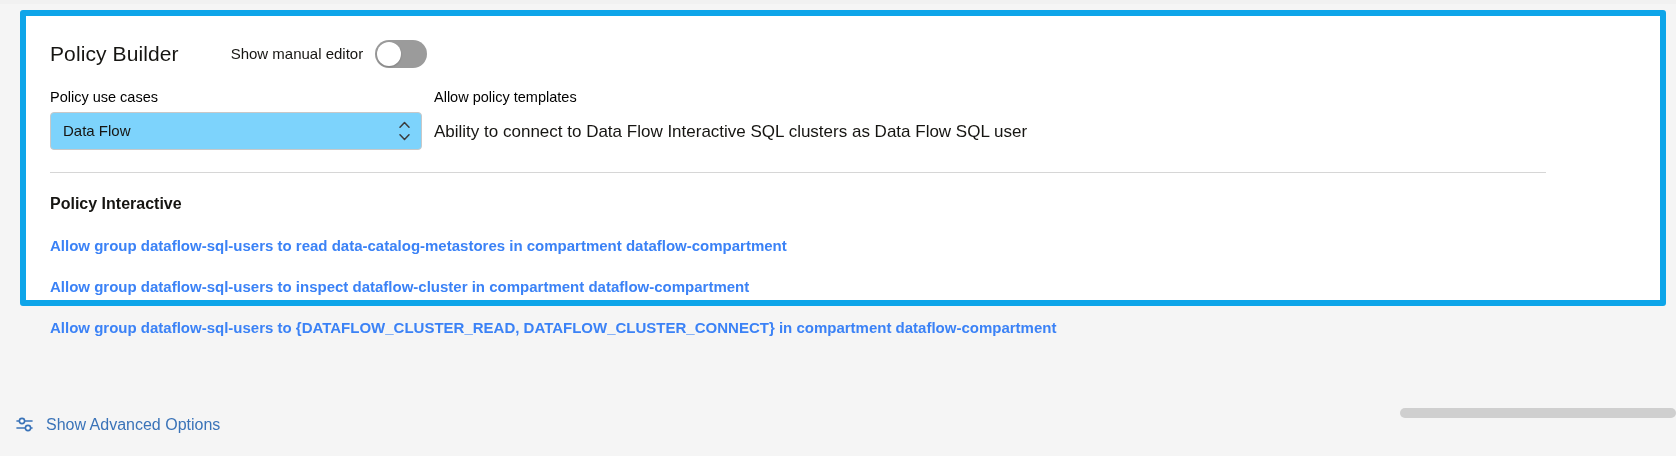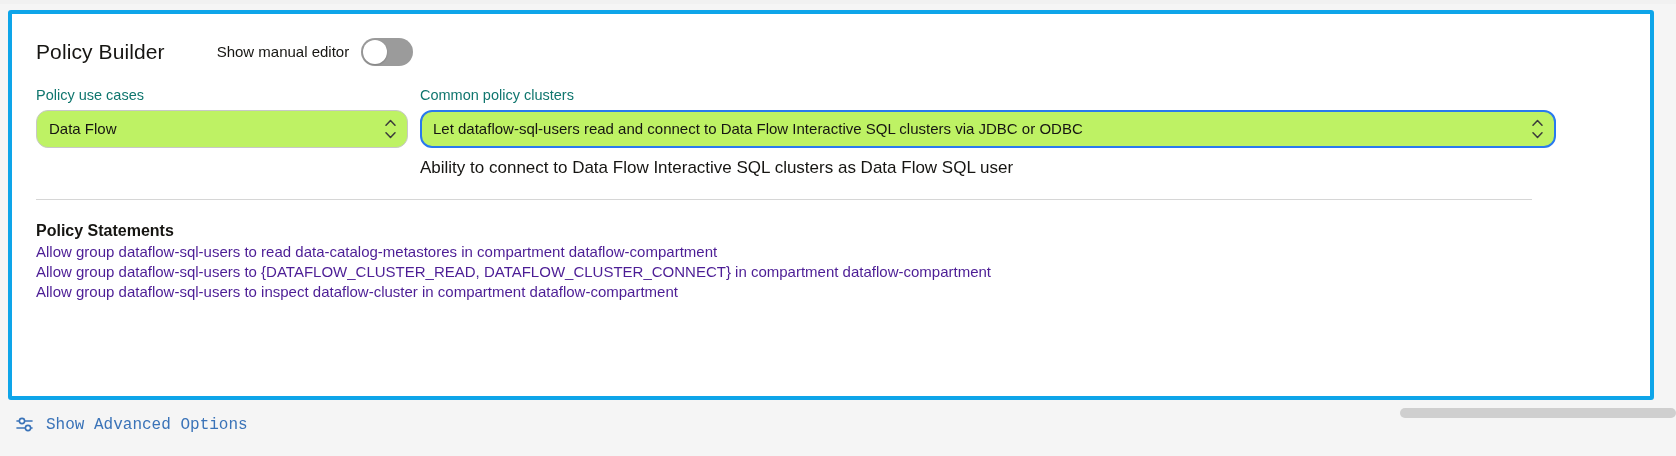--- a/index.html
+++ b/index.html
@@ -17,26 +17,26 @@
     position: relative;
     width: 1676px;
     height: 456px;
     background: #f5f5f5;
     overflow: hidden;
   }
 
   
   .card {
     position: absolute;
-    left: 8px;
+    left: 20px;
     top: 10px;
     width: 1646px;
-    height: 390px;
+    height: 296px;
     background: #ffffff;
-    border: 4px solid #0ea5e9;
+    border: 6px solid #0ea5e9;
     border-radius: 3px;
   }
 
   .card-inner {
     position: absolute;
     left: 24px;
     top: 18px;
     width: 1520px;
   }
 
@@ -94,32 +94,32 @@
   }
   .field {
     display: flex;
     flex-direction: column;
   }
   .field.left  { width: 372px; margin-right: 12px; }
   .field.right { width: 1136px; }
 
   .field-label {
     font-size: 14.5px;
-    color: #0f766e;
+    color: #000000;
     line-height: 18px;
     margin-bottom: 6px;
     white-space: nowrap;
   }
 
   .select-box {
     position: relative;
     height: 38px;
     border: 1px solid #c8c8c8;
-    border-radius: 12px;
-    background: #bef264;
+    border-radius: 4px;
+    background: #7dd3fc;
     display: flex;
     align-items: center;
     padding: 0 34px 0 12px;
     cursor: pointer;
   }
   .select-box.focused {
     border: 2px solid #2979ef;
     padding: 0 34px 0 11px;
   }
   .select-value {
@@ -162,34 +162,35 @@
   
   .statements-title {
     font-size: 16px;
     font-weight: bold;
     color: #161512;
     margin-top: 20px;
     line-height: 22px;
   }
   .statement {
     font-size: 15px;
-    color: #4c1d95;
+    color: #3b82f6;
     line-height: 20px;
-    white-space: nowrap;
+    margin-top: 21px;
+    white-space: nowrap;
+    font-weight: bold;
   }
 
   
   .advanced-row {
     position: absolute;
     left: 14px;
     top: 414px;
     display: flex;
     align-items: center;
     cursor: pointer;
-    font-family: Liberation Mono, monospace;
   }
   .tune-icon {
     width: 22px;
     height: 22px;
     flex: none;
     margin-right: 10px;
   }
   .advanced-label {
     font-size: 16px;
     color: #3a73b8;
@@ -246,44 +247,33 @@
                 <path d="M1 6.2 L5.5 1.6 L10 6.2" fill="none" stroke="#3b3b3b" stroke-width="1.5" stroke-linecap="round" stroke-linejoin="round"></path>
               </svg>
               <svg width="11" height="8" viewBox="0 0 11 8" aria-hidden="true">
                 <path d="M1 1.8 L5.5 6.4 L10 1.8" fill="none" stroke="#3b3b3b" stroke-width="1.5" stroke-linecap="round" stroke-linejoin="round"></path>
               </svg>
             </div>
           </div>
         </div>
 
         <div class="field right">
-          <div class="field-label">Common policy clusters</div>
-          <div class="select-box focused">
-            <div class="select-value">Let dataflow-sql-users read and connect to Data Flow Interactive SQL clusters via JDBC or ODBC</div>
-            <div class="stepper">
-              <svg width="11" height="8" viewBox="0 0 11 8" aria-hidden="true">
-                <path d="M1 6.2 L5.5 1.6 L10 6.2" fill="none" stroke="#3b3b3b" stroke-width="1.5" stroke-linecap="round" stroke-linejoin="round"></path>
-              </svg>
-              <svg width="11" height="8" viewBox="0 0 11 8" aria-hidden="true">
-                <path d="M1 1.8 L5.5 6.4 L10 1.8" fill="none" stroke="#3b3b3b" stroke-width="1.5" stroke-linecap="round" stroke-linejoin="round"></path>
-              </svg>
-            </div>
-          </div>
+          <div class="field-label">Allow policy templates</div>
           <div class="helper-text">Ability to connect to Data Flow Interactive SQL clusters as Data Flow SQL user</div>
         </div>
 
       </div>
 
       <div class="divider"></div>
 
-      <div class="statements-title">Policy Statements</div>
+      <div class="statements-title">Policy Interactive</div>
 
       <div class="statement">Allow group dataflow-sql-users to read data-catalog-metastores in compartment dataflow-compartment</div>
+      <div class="statement">Allow group dataflow-sql-users to inspect dataflow-cluster in compartment dataflow-compartment</div>
       <div class="statement">Allow group dataflow-sql-users to {DATAFLOW_CLUSTER_READ, DATAFLOW_CLUSTER_CONNECT} in compartment dataflow-compartment</div>
-      <div class="statement">Allow group dataflow-sql-users to inspect dataflow-cluster in compartment dataflow-compartment</div>
 
     </div>
   </div>
 
   <div class="advanced-row">
     <span class="tune-icon">
       <svg width="22" height="22" viewBox="0 0 22 22" aria-hidden="true">
         <line x1="3" y1="7" x2="18" y2="7" stroke="#3a73b8" stroke-width="1.6" stroke-linecap="round"></line>
         <line x1="3" y1="14" x2="18" y2="14" stroke="#3a73b8" stroke-width="1.6" stroke-linecap="round"></line>
         <circle cx="8" cy="7" r="2.6" fill="#ffffff" stroke="#3a73b8" stroke-width="1.6"></circle>

